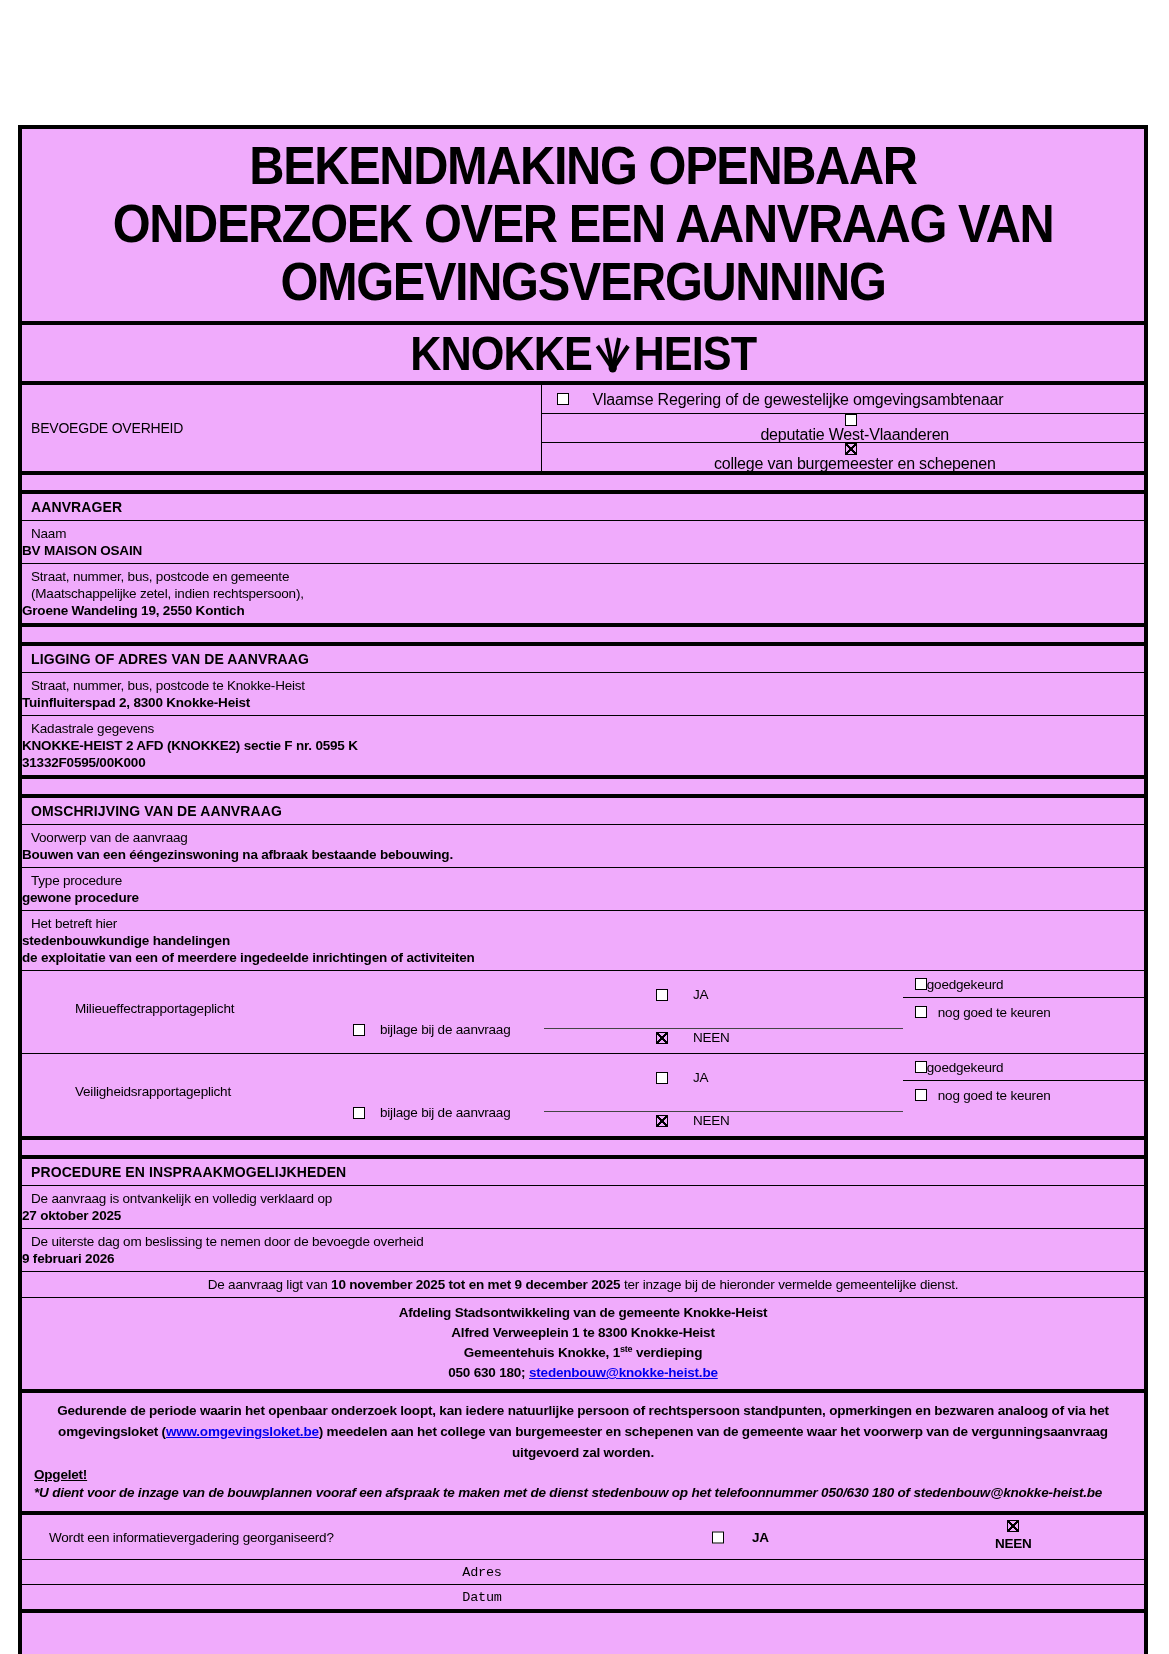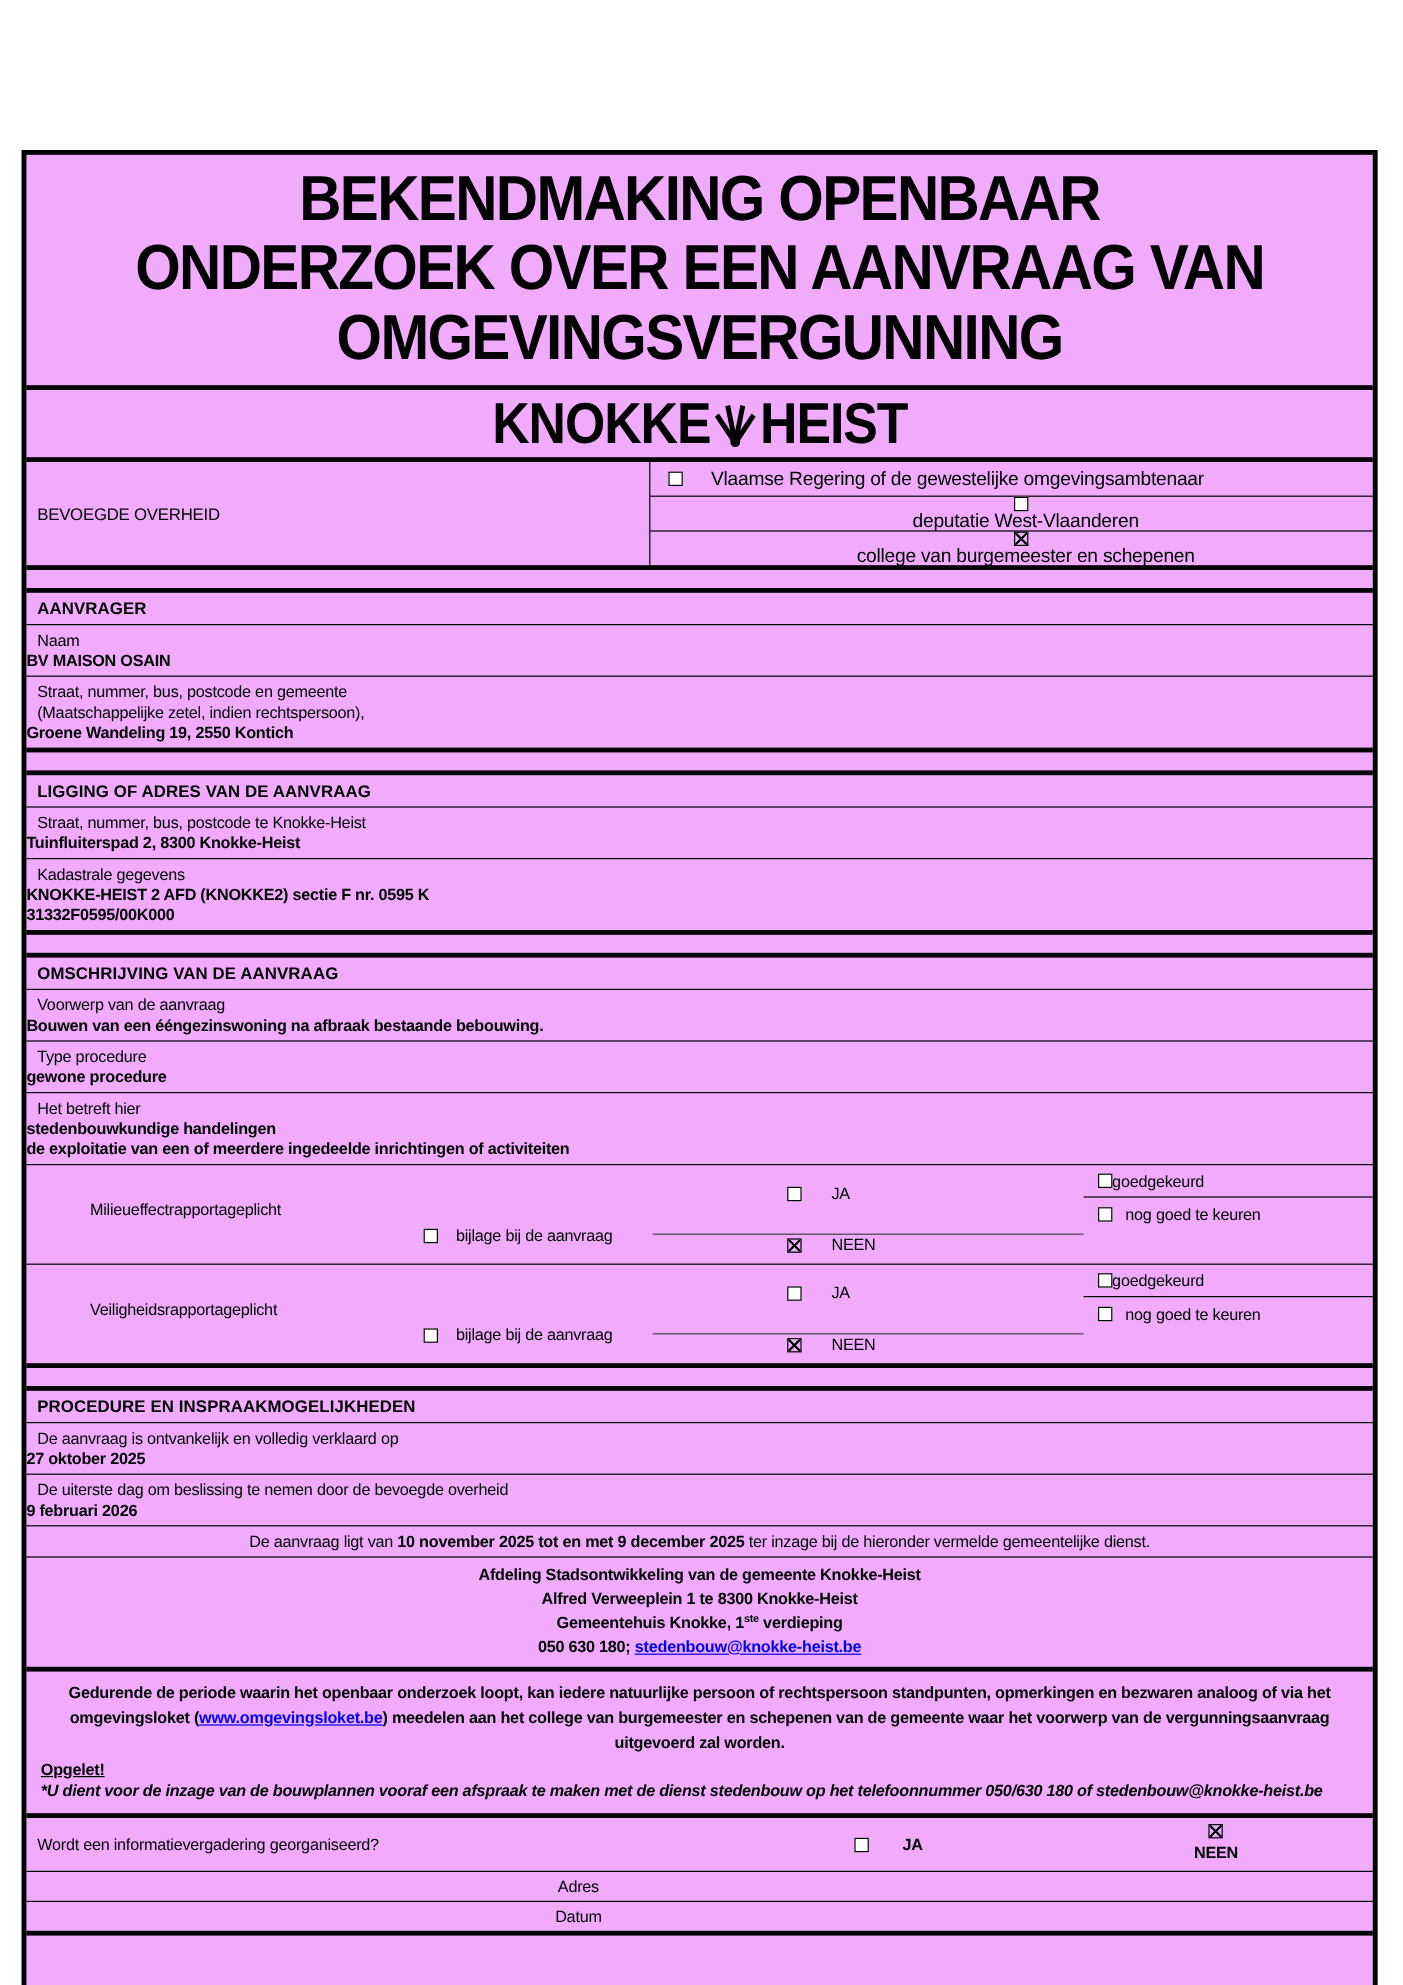--- a/index.html
+++ b/index.html
@@ -55,25 +55,25 @@
 
   
   .ligtvan{text-align:center;padding:4px 8px;border-top:1px solid #000;}
   .dienst{text-align:center;font-weight:bold;border-top:1px solid #000;padding:5px 0 6px;line-height:20px;}
   a.lnk{color:var(--link,#0000EE);text-decoration:underline;font-weight:bold;cursor:pointer;}
   .bezwaar{border-top:4px solid #000;padding:7px 12px 8px;font-weight:bold;}
   .bezcenter{text-align:center;line-height:21px;}
   .opgelet-title{font-weight:bold;text-decoration:underline;margin-top:3px;}
   .opgelet-note{font-weight:bold;font-style:italic;line-height:20px;}
   .inforow{position:relative;height:44px;border-top:4px solid #000;}
-  .ilab{position:absolute;left:9px;top:50%;transform:translateY(-50%);}
+  .ilab{position:absolute;left:27px;top:50%;transform:translateY(-50%);}
   .ija{position:absolute;left:61.5%;top:50%;transform:translateY(-50%);display:flex;align-items:center;gap:28px;font-weight:bold;}
   .ineen{position:absolute;left:85.5%;top:5px;width:64px;text-align:center;font-weight:bold;line-height:16px;}
   .adrow{border-top:1px solid #000;height:24px;display:flex;align-items:center;}
-  .adrow .adinner{width:82%;text-align:center;}
+  .adrow .adinner{width:82%;text-align:center;font-family:Liberation Mono, monospace;}
   .emptybox{border-top:4px solid #000;height:118px;}
   sup{font-size:9px;vertical-align:super;line-height:0;}
 </style>
 </head>
 <body>
 
 <div class="doc">
 
   <div class="sec titlebox">
     <div class="h1line">BEKENDMAKING OPENBAAR</div>

